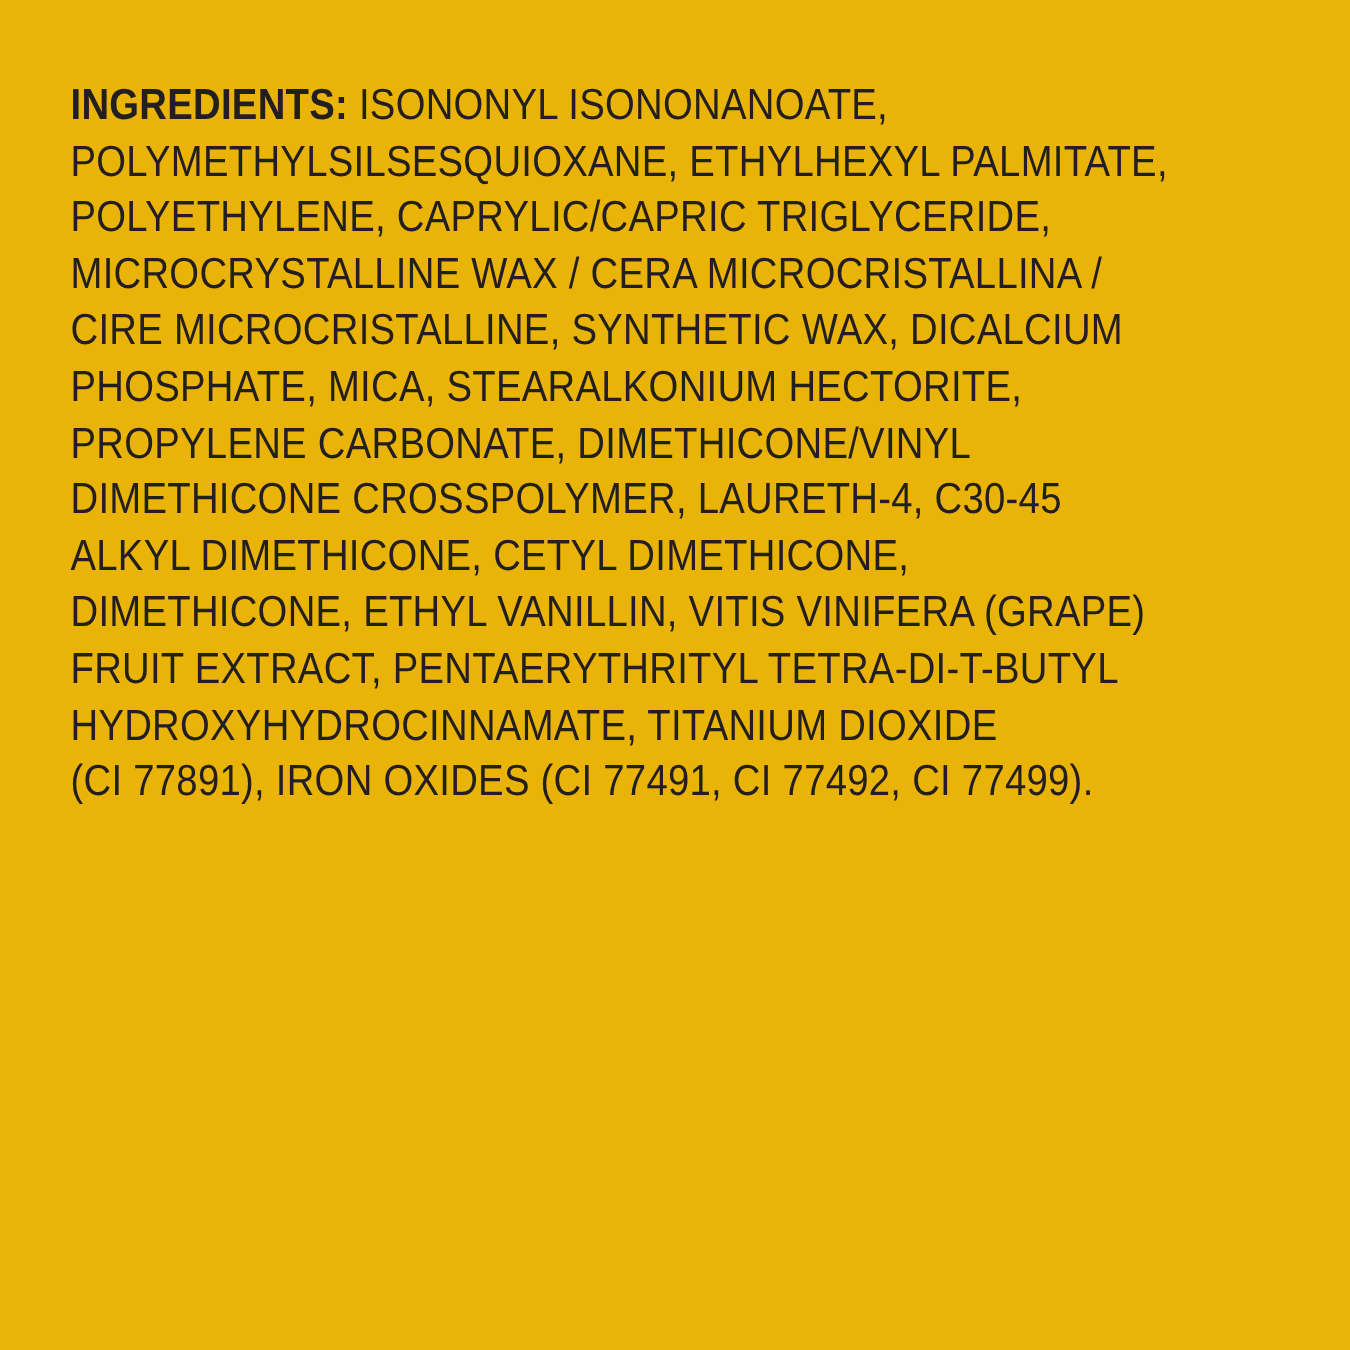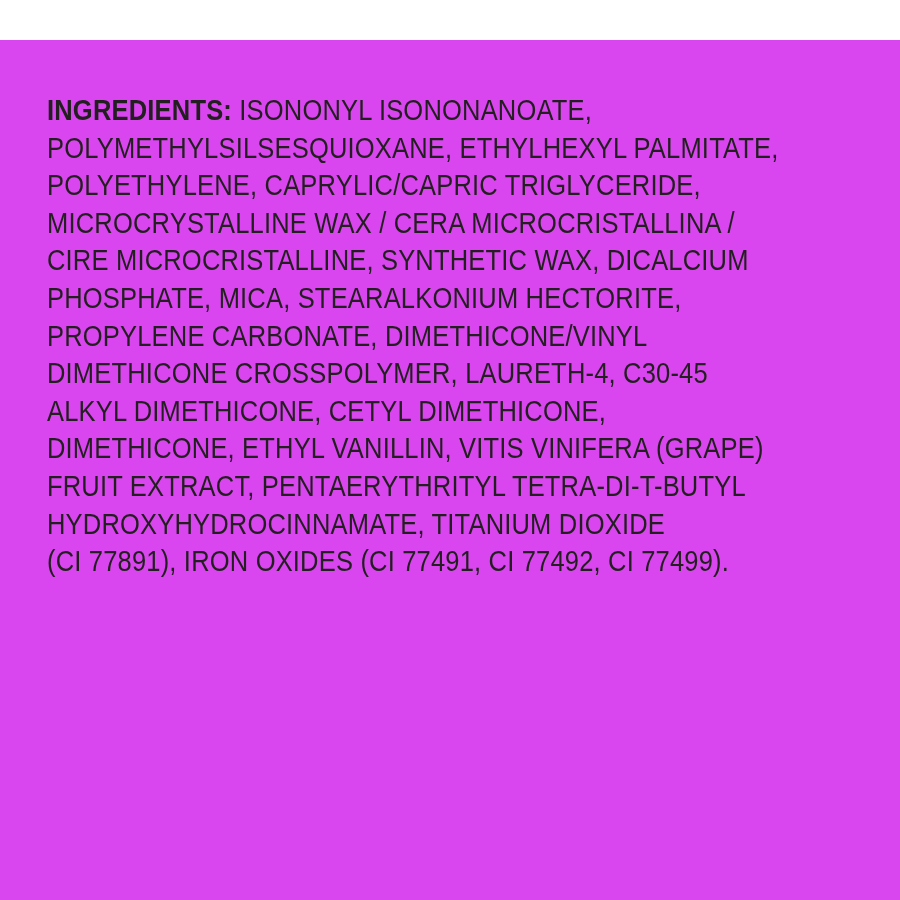--- a/index.html
+++ b/index.html
@@ -10,22 +10,21 @@
     width: 900px;
     height: 900px;
     background: #ffffff;
     overflow: hidden;
     position: relative;
     font-family: "Liberation Sans", sans-serif;
   }
   .label-canvas {
     position: absolute;
     inset: 0;
-    background: #d946ef;
-    margin-top: 40px;
+    background: #eab308;
   }
   .ingredients-block {
     position: absolute;
     left: 47px;
     top: 52px;
     width: 920px;               
     color: #231f20;
     font-size: 29px;
     line-height: 37.6px;
     letter-spacing: 0.2px;

